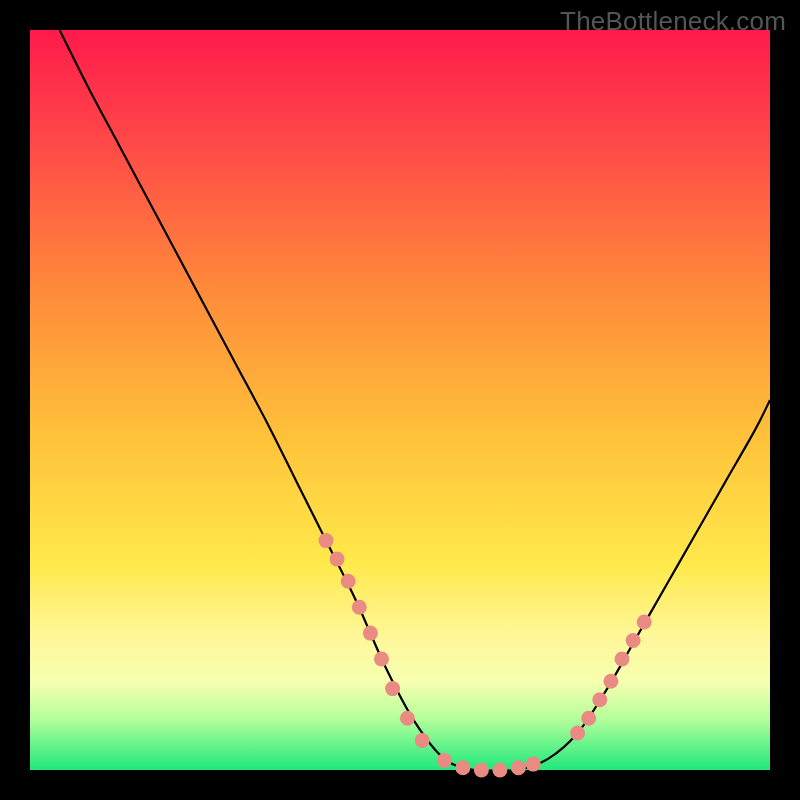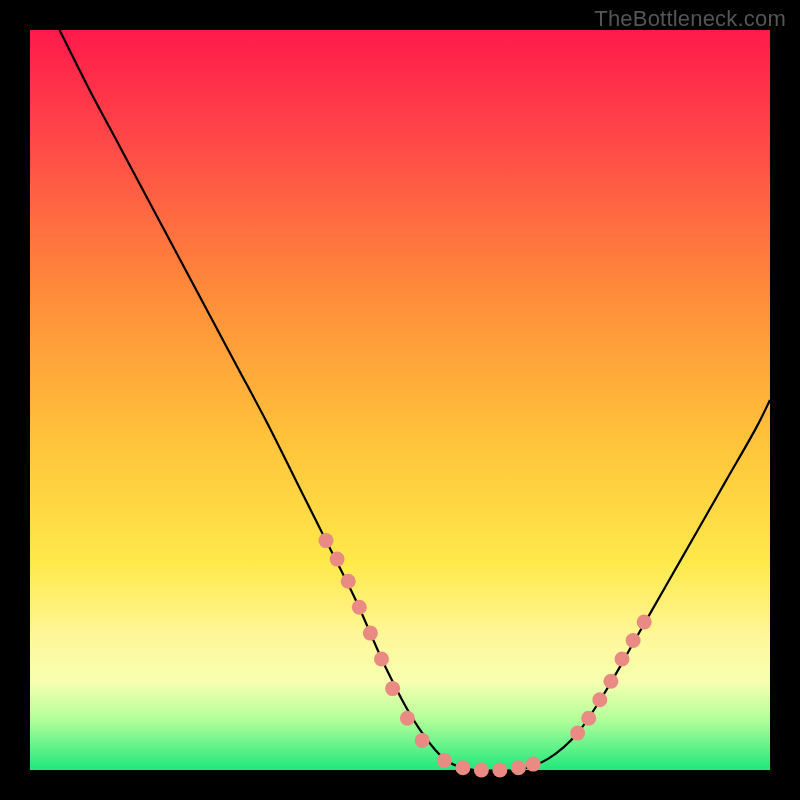--- a/index.html
+++ b/index.html
@@ -15,21 +15,21 @@
     position: relative;
     width: 800px;
     height: 800px;
     box-sizing: border-box;
   }
   .watermark {
     position: absolute;
     top: 6px;
     right: 14px;
     color: #555;
-    font-size: 22px;
+    font-size: 26px;
     font-weight: 500;
     letter-spacing: 0.2px;
     z-index: 3;
   }
   svg {
     position: absolute;
     left: 0;
     top: 0;
   }
 </style>

